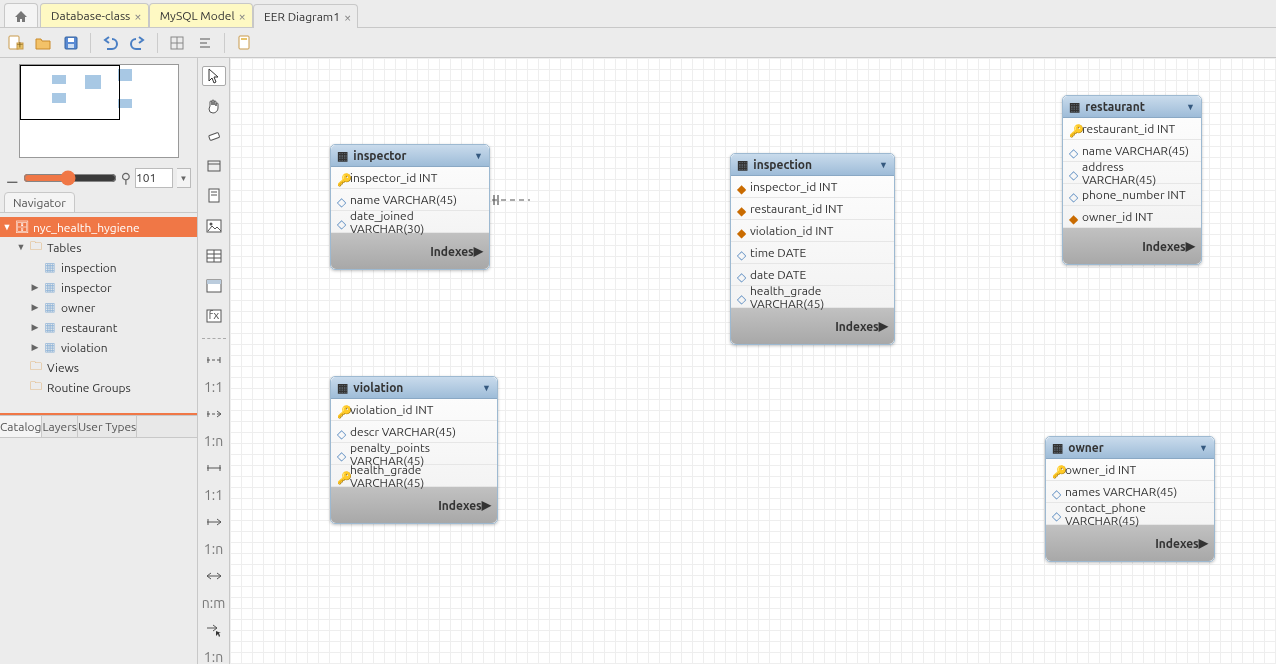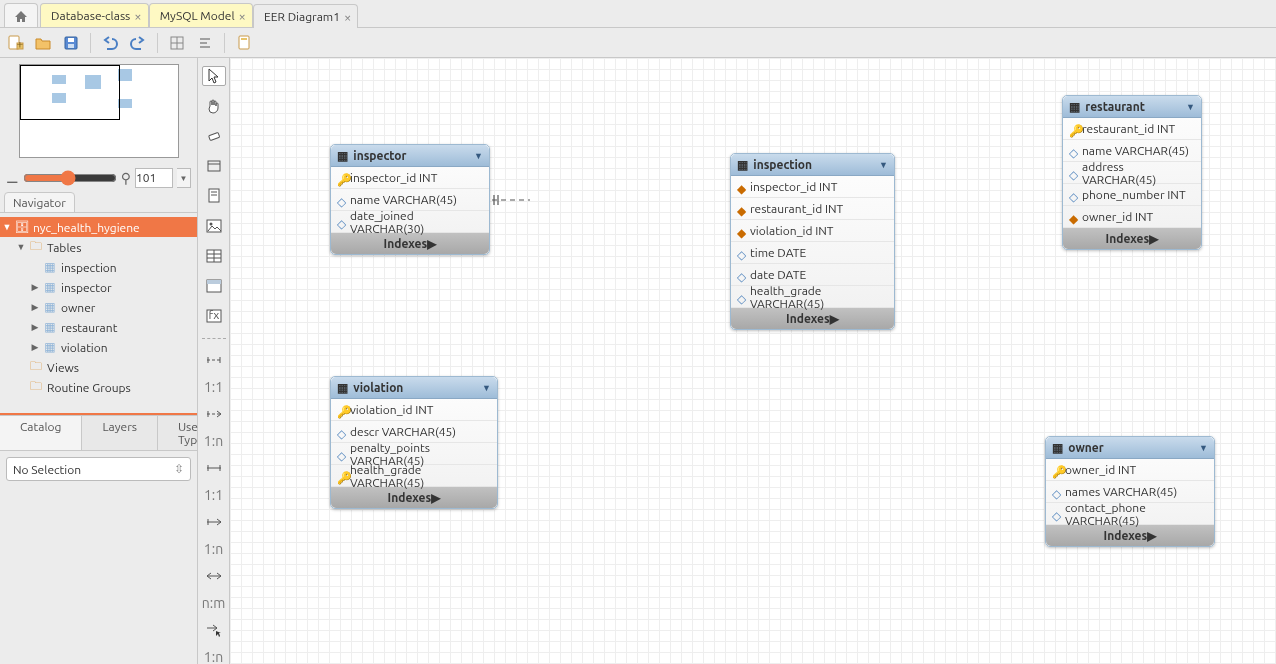--- a/index.html
+++ b/index.html
@@ -25,36 +25,36 @@
 .navpill{display:inline-block;padding:3px 8px;border:1px solid #c8c8c8;border-top-left-radius:4px;border-top-right-radius:4px;background:#f4f4f4;margin-left:4px;color:#555}
 .schematree{flex:0 0 auto;min-height:200px;padding:4px 0;overflow:auto}
 .trow{display:flex;align-items:center;height:20px;padding-right:4px}
 .trow .arrow{width:14px;text-align:center;color:#666;font-size:9px}
 .trow.sel{background:#f07746;color:#fff}
 .trow.sel *{color:#fff}
 .indent{display:inline-block}
 .ico{width:16px;height:14px;display:inline-flex;align-items:center;justify-content:center;margin-right:3px}
 .separator-orange{height:2px;background:#f07746;margin:0 0 0 0}
 .subtabs{display:flex;border-top:1px solid #c8c8c8;border-bottom:1px solid #c8c8c8;background:#e8e8e8}
-.subtab{padding:4px 20px;color:#555;border-right:1px solid #c8c8c8}
+.subtab{padding:4px 0;color:#555;border-right:1px solid #c8c8c8}
 .subtab.active{background:#f4f4f4}
 .selbox{margin:6px;height:24px;border:1px solid #bbb;border-radius:3px;background:#fff;display:flex;align-items:center;justify-content:space-between;padding:0 6px;color:#555}
 .toolcol{width:32px;background:#ececec;border-right:1px solid #c8c8c8;display:flex;flex-direction:column;align-items:center;gap:10px;padding-top:8px}
 .tool{width:24px;height:24px;display:flex;align-items:center;justify-content:center;border-radius:2px;color:#555}
 .tool.sel{background:#fff;border:1px solid #aaa}
 .tooldash{width:24px;border-top:1px dashed #aaa;margin:2px 0}
 .toollabel{font-size:14px;color:#777;line-height:1}
 .canvas{flex:1;position:relative;background:#fff;overflow:hidden}
 .grid{position:absolute;inset:0;background-image:linear-gradient(#eee 1px,transparent 1px),linear-gradient(90deg,#eee 1px,transparent 1px),linear-gradient(#e2e2e2 1px,transparent 1px),linear-gradient(90deg,#e2e2e2 1px,transparent 1px);background-size:11px 11px,11px 11px,88px 88px,88px 88px}
 .entity{position:absolute;width:160px;border-radius:5px;box-shadow:0 1px 3px rgba(0,0,0,.25);background:linear-gradient(#fefefe,#f0f0f0);border:1px solid #9db9d1}
 .entity-header{height:22px;background:linear-gradient(#c9dbec,#9ebcd8);border-bottom:1px solid #8aa8c4;border-radius:5px 5px 0 0;display:flex;align-items:center;padding:0 6px;gap:5px;font-weight:bold;color:#24466a}
 .entity-header .chev{margin-left:auto;color:#35597f;font-size:9px}
 .col{height:22px;display:flex;align-items:center;padding:0 6px;gap:5px;border-bottom:1px solid #e6e6e6;font-size:11px;color:#444}
 .col:last-of-type{border-bottom:none}
-.indexes{height:21px;background:linear-gradient(#c1c1c1,#a8a8a8);border-radius:0 0 5px 5px;display:flex;align-items:center;padding:0 6px;font-weight:bold;color:#fff;justify-content:center;font-size:11px}
+.indexes{height:36px;background:linear-gradient(#c1c1c1,#a8a8a8);border-radius:0 0 5px 5px;display:flex;align-items:center;padding:0 6px;font-weight:bold;color:#fff;justify-content:flex-end;font-size:11px}
 .keyicon{width:8px;height:10px;display:inline-block}
 .pk{color:#d9a400}
 .fk{color:#c96b00}
 .attr{color:#5a8bc0}
 svg.rel{position:absolute;inset:0;pointer-events:none}
 svg.rel line,svg.rel polyline{stroke:#555;stroke-width:1.2;stroke-dasharray:5 4;fill:none}
 svg.rel .solid{stroke-dasharray:none}
 .folder-ico{color:#d88b2a}
 .db-ico{color:#e2b94e}
 .table-ico{color:#8fb4d8}
@@ -217,24 +217,20 @@
           <span class="ico folder-ico">🗀</span>
           <span>Routine Groups</span>
         </div>
     </div>
     <div class="separator-orange"></div>
     <div class="subtabs">
       <div class="subtab active">Catalog</div>
       <div class="subtab">Layers</div>
       <div class="subtab">User Types</div>
     </div>
-    <div class="selbox">
-      <span>No Selection</span>
-      <span style="color:#888">⇳</span>
-    </div>
   </div>
 
   <div class="toolcol">
     <div class="tool sel">
         <svg width="14" height="16">
           <path d="M2 1l0 12 3-3 2 5 2-1-2-5h4z" fill="#fff" stroke="#333"></path>
         </svg>
       </div>
     <div class="tool">
         <svg width="16" height="16">

